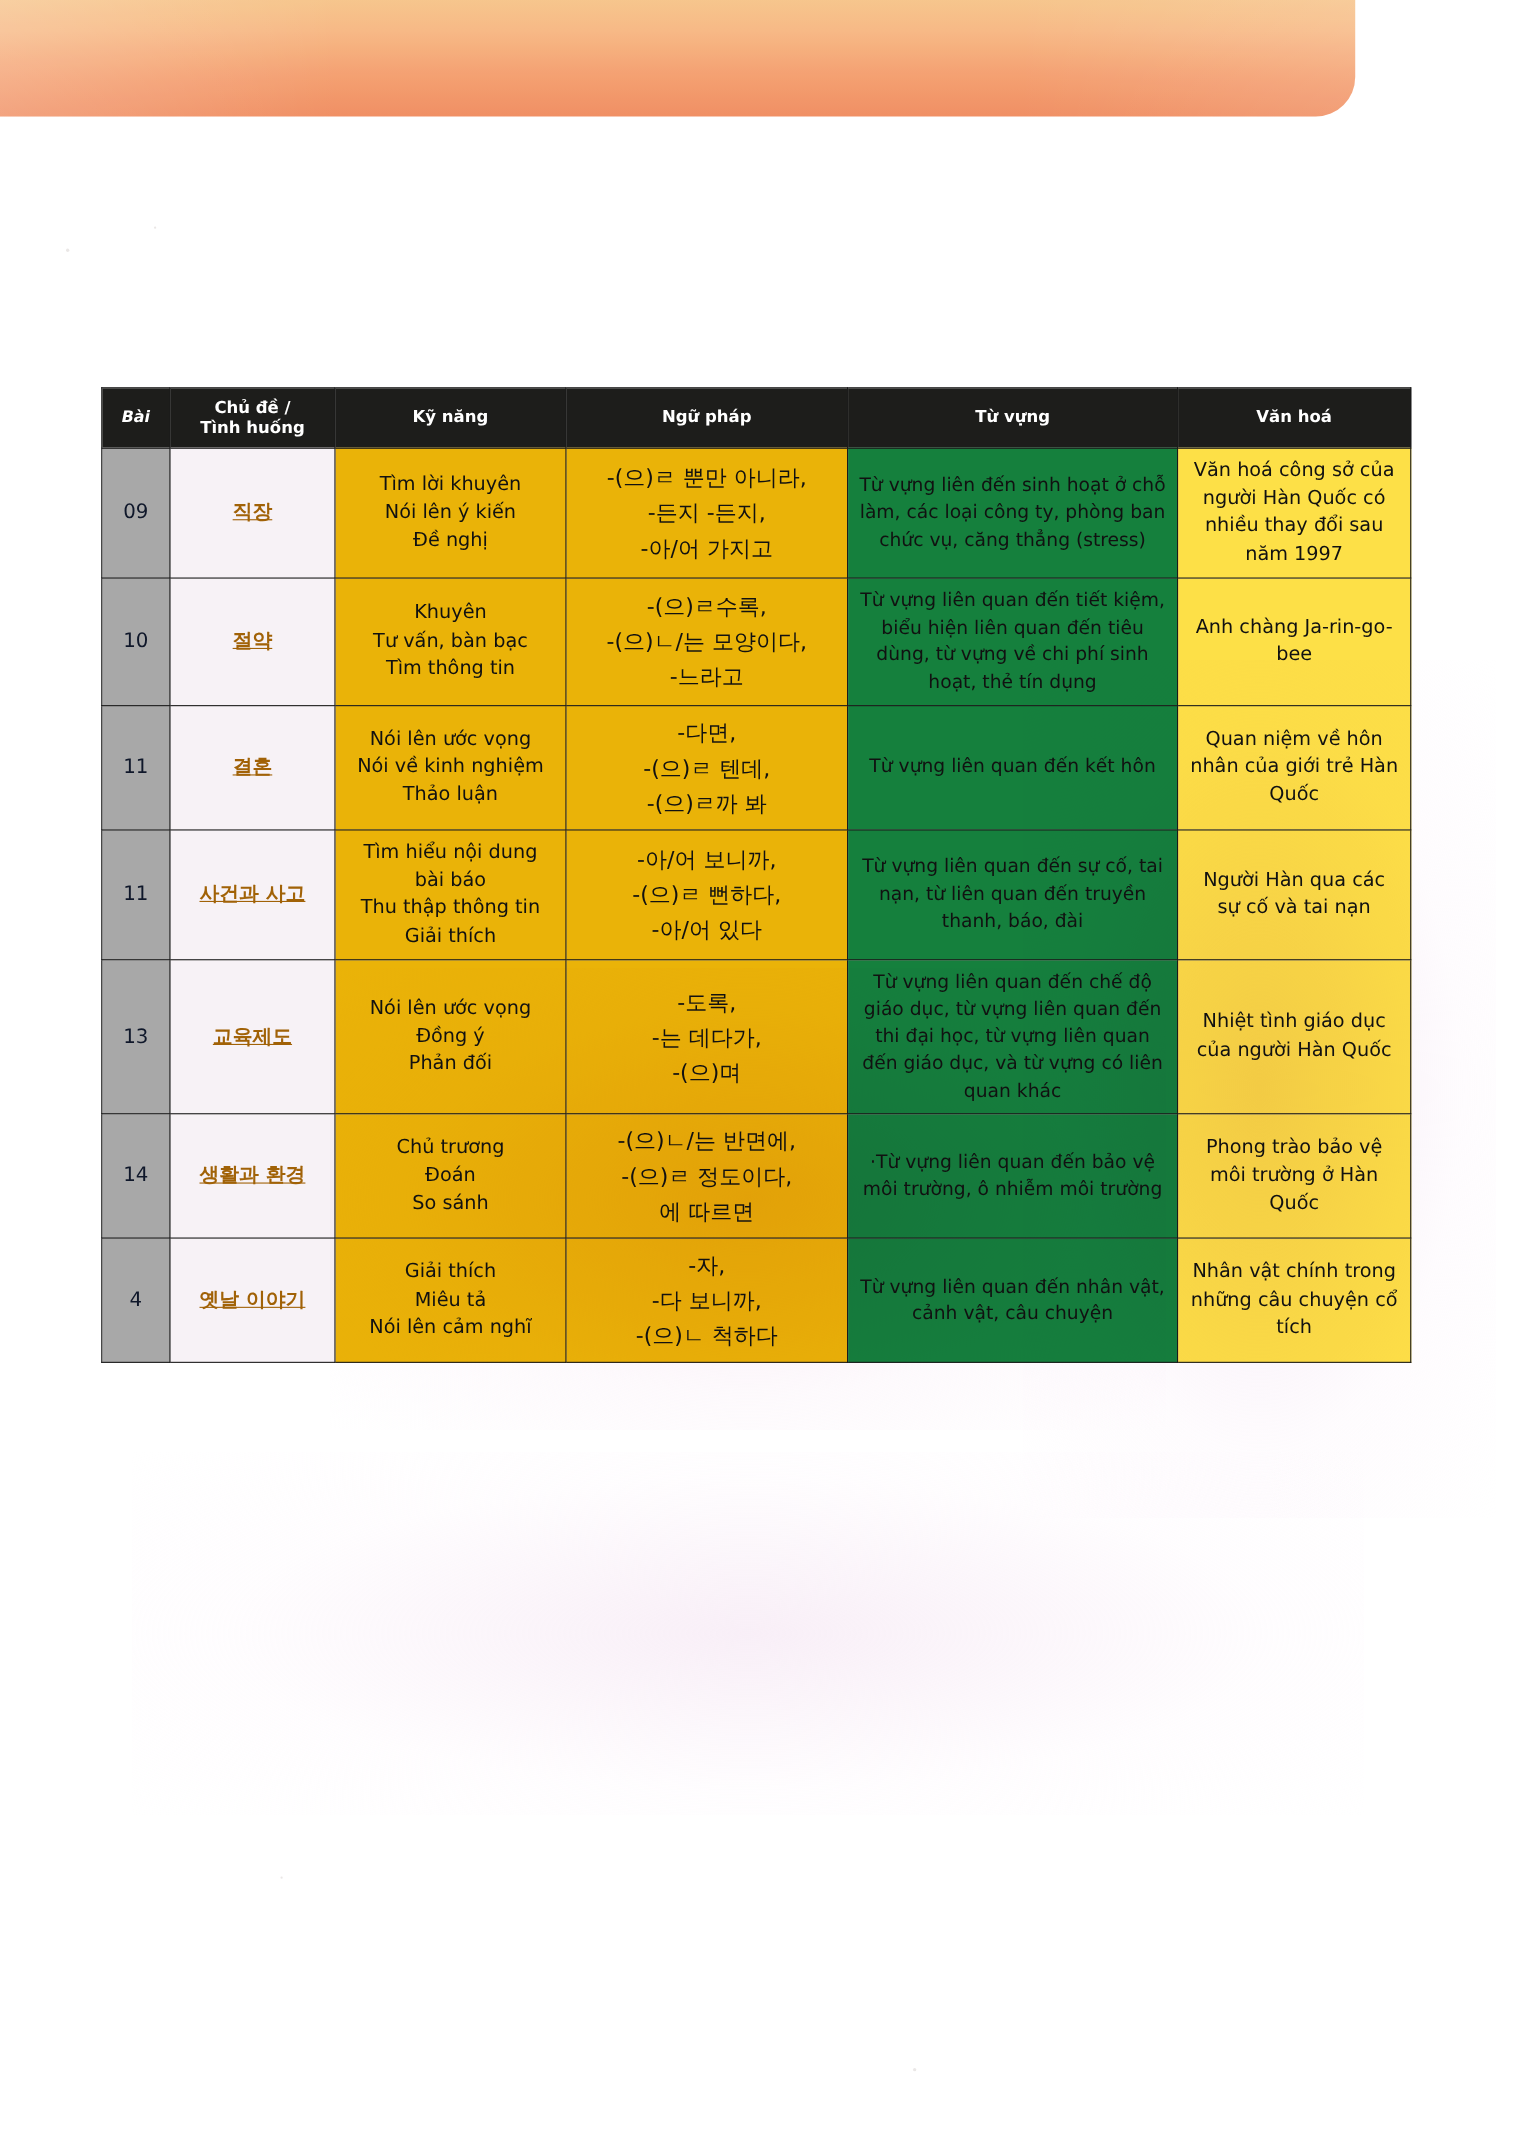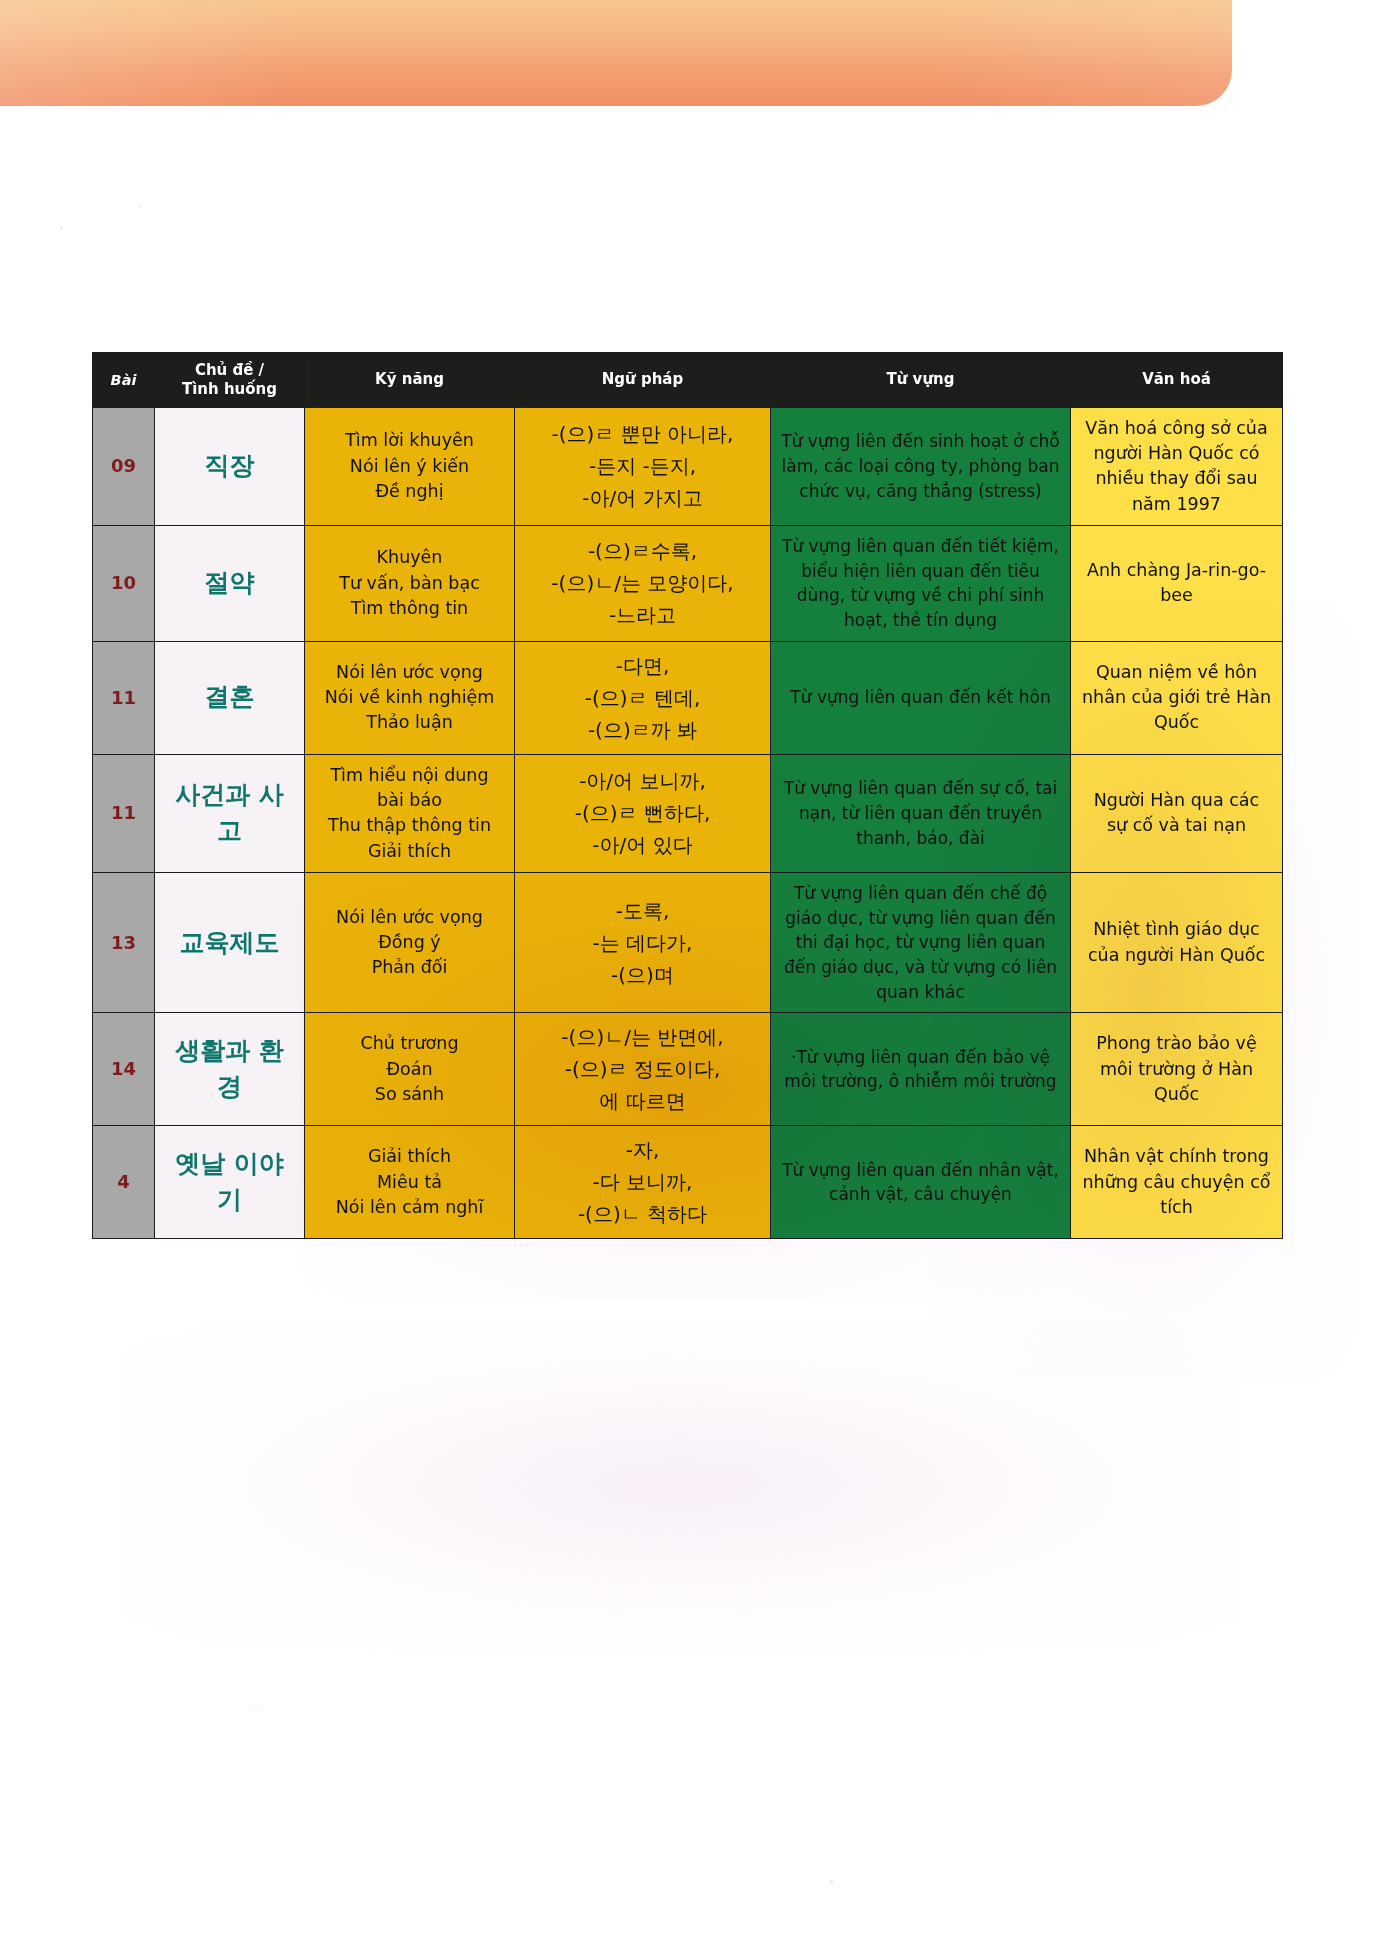--- a/index.html
+++ b/index.html
@@ -85,29 +85,30 @@
   .col-culture { width: 212px; }
 
   tbody td {
     font-size: 17.5px;
     color: #111111;
     line-height: 1.45;
   }
 
   td.c-bai {
     background: #a8a8a8;
-    color: #7f1d1d;
+    color: #0f172a;
+    font-size: 18px;
+    font-weight: normal;
+  }
+  td.c-topic {
     font-size: 18px;
     font-weight: bold;
-  }
-  td.c-topic {
-    font-size: 25px;
-    font-weight: bold;
-    color: #0f766e;
+    color: #a16207;
     background: #f7f2f6;
+    text-decoration: underline;
   }
   td.c-skill {
     font-size: 17.5px;
     background: #eab308;
   }
   td.c-grammar {
     font-size: 20px;
     background: #eab308;
     line-height: 1.6;
   }

